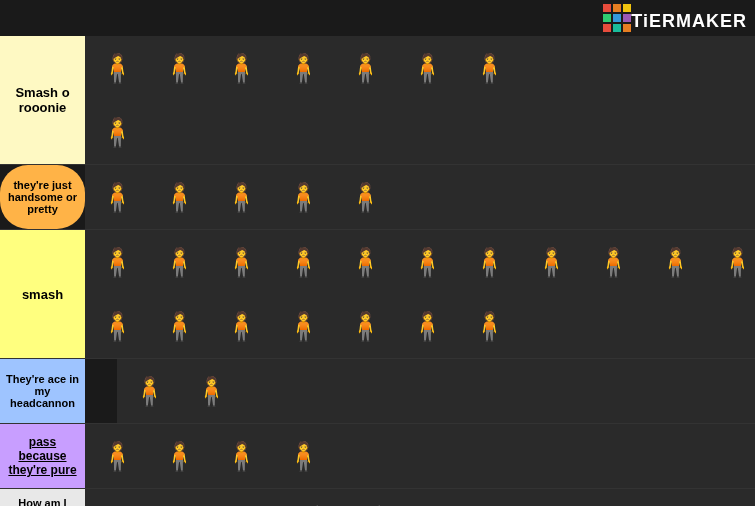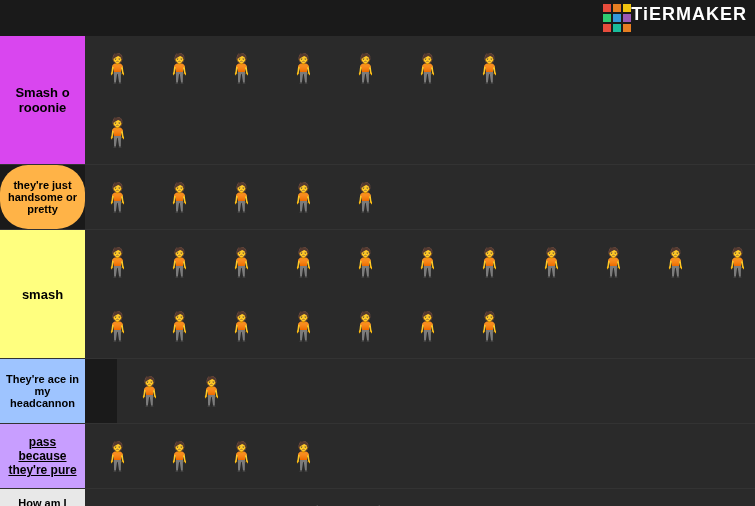--- a/index.html
+++ b/index.html
@@ -18,21 +18,21 @@
     .header-row {
       display: flex;
       align-items: center;
       justify-content: flex-end;
       background: #1a1a1a;
       padding: 4px 8px;
       height: 36px;
     }
     .tiermaker-logo {
       display: flex;
-      align-items: flex-start;
+      align-items: flex-end;
     }
     .logo-grid {
       display: grid;
       grid-template-columns: repeat(3,8px);
       grid-template-rows: repeat(3,8px);
       gap: 2px;
     }
     .logo-cell {
       width: 8px; height: 8px;
     }
@@ -71,21 +71,21 @@
     
     .char {
       width: 56px;
       height: 56px;
       display: flex;
       align-items: center;
       justify-content: center;
       font-size: 28px;
     }
     
-    .row-pink { background: #d946ef; }
+    .row-pink { background: #fef9c3; }
     .row-yellow { background: #ffff7f; }
     .row-light-blue { background: #9ec4ff; }
     .row-purple { background: #c89eff; }
     .row-white { background: #e8e8e8; }
     .sub-row {
       display: flex;
       flex-wrap: nowrap;
       align-items: center;
       padding: 2px 3px;
       gap: 2px;

